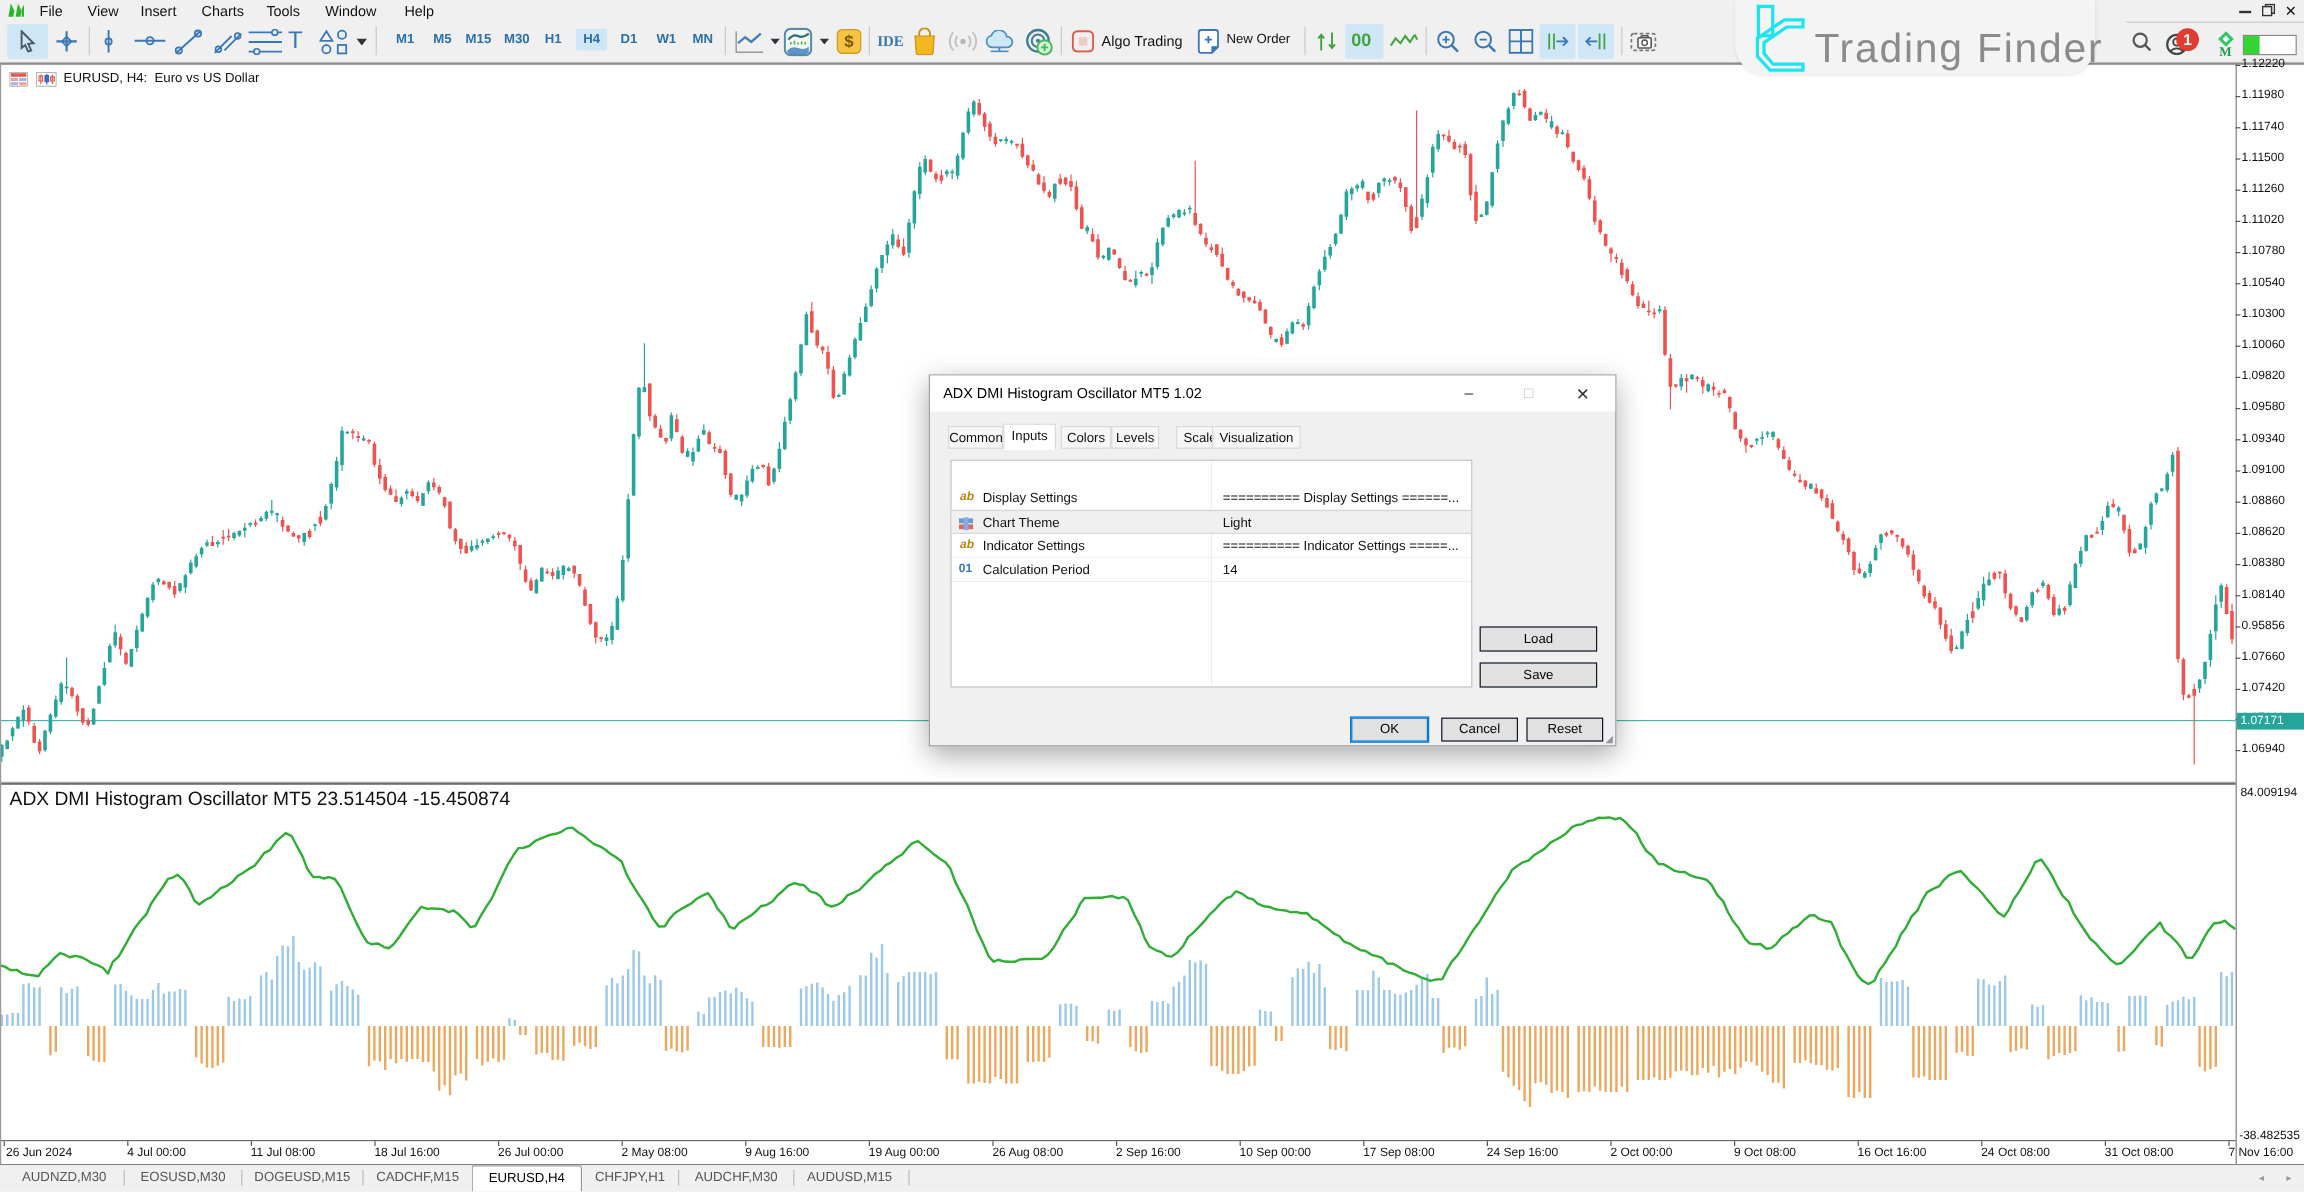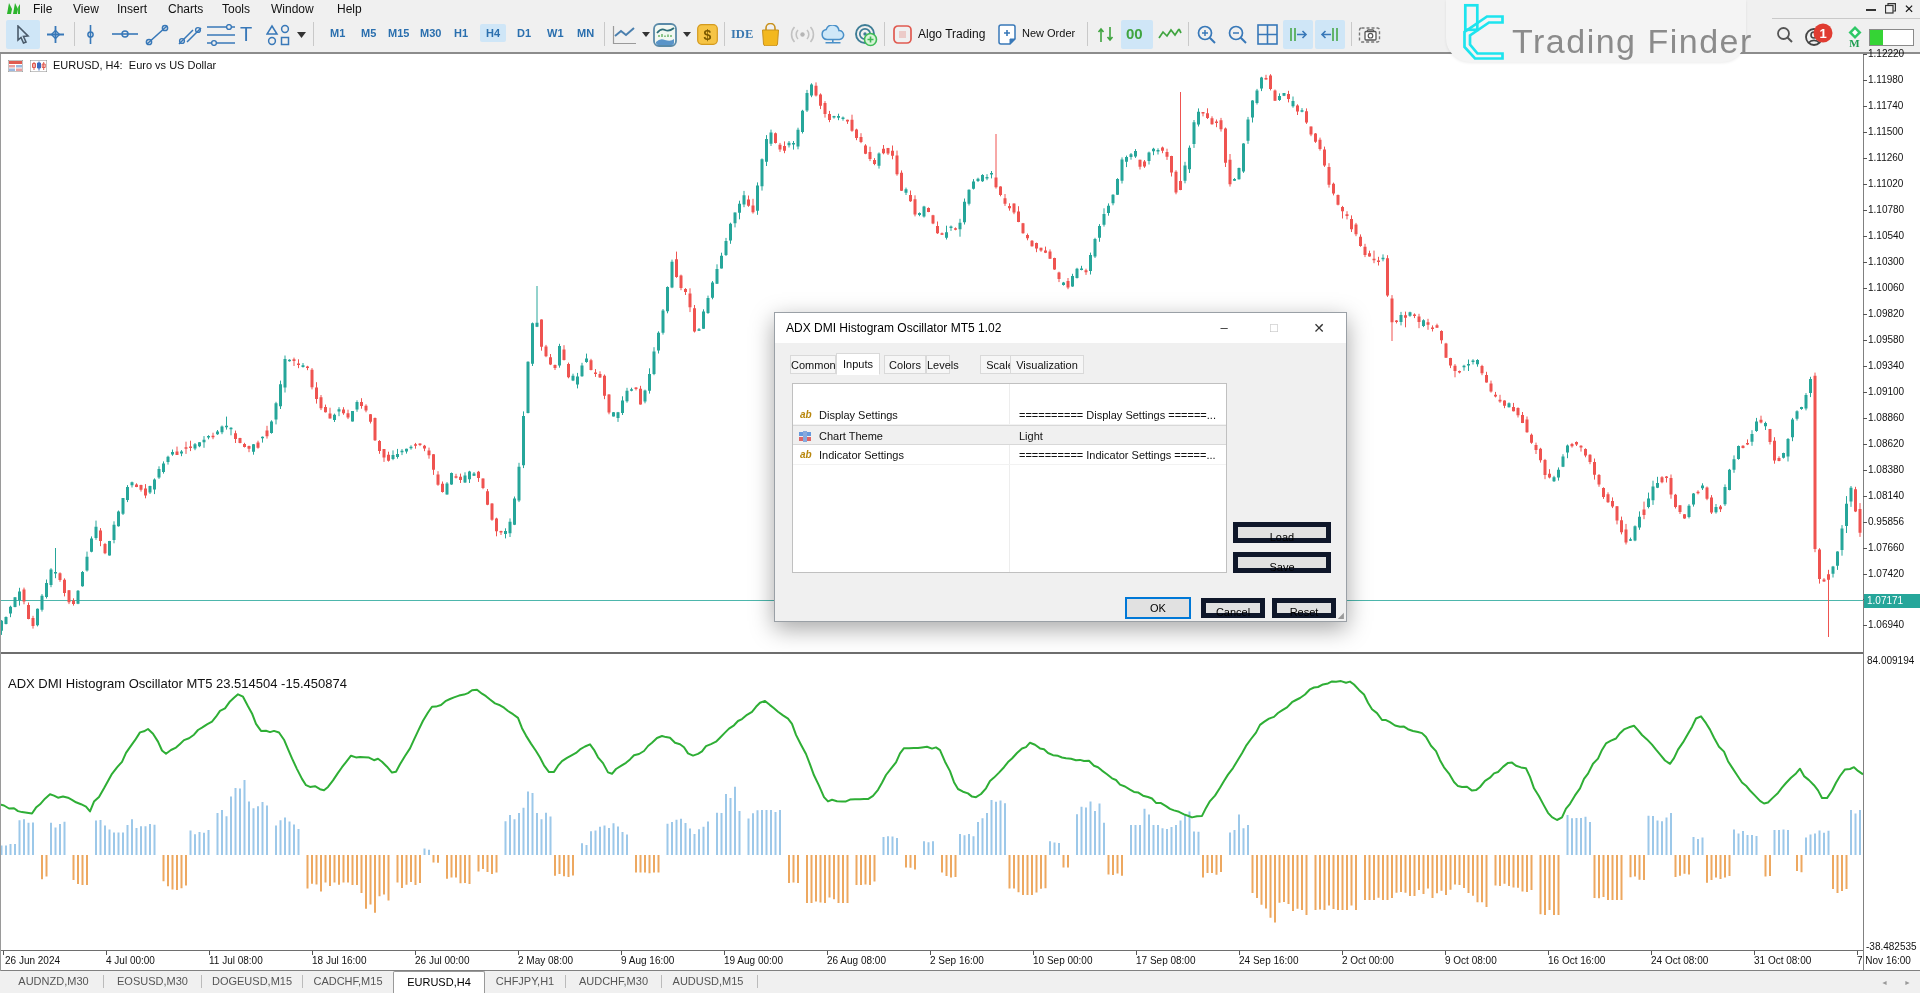--- a/index.html
+++ b/index.html
@@ -18,21 +18,21 @@
 .dlg { position:absolute; left:774px; top:312px; width:573px; height:310px; background:#f0f0f0; border:1px solid #9aa0a6; box-shadow:0 7px 22px rgba(0,0,0,.35); }
 .dlg-title { position:absolute; left:0; top:0; width:100%; height:30px; background:#fff; }
 .dlg-title span { position:absolute; left:11px; top:8px; font-size:12px; color:#000; }
 .dwb { position:absolute; top:0px; width:32px; height:30px; text-align:center; line-height:30px; font-size:13px; color:#333; }
 .tab { position:absolute; height:19px; font-size:11px; color:#111; background:#f6f6f6; border:1px solid #d9d9d9; text-align:center; line-height:18px; }
 .tab.on { background:#fff; border-bottom-color:#fff; height:22px; line-height:21px; z-index:2; }
 .grid { position:absolute; left:17px; top:70px; width:435px; height:190px; background:#fff; border:1px solid #c0c0c0; font-size:11px; color:#111; }
 .gr { position:absolute; left:0; width:100%; height:20px; line-height:20px; border-bottom:1px solid #f2f2f2; }
 .gr .c2 { position:absolute; left:226px; }
 .colsep { position:absolute; left:216px; top:0; width:1px; height:100%; background:#ededed; }
-.btn { position:absolute; background:#e1e1e1; border:5px solid #0f172a; font-size:11px; text-align:center; color:#000; }
+.btn { position:absolute; background:#e1e1e1; border:1px solid #0f172a; font-size:11px; text-align:center; color:#000; }
 </style></head>
 <body>
 
 <svg class="abs" style="left:5px;top:2px" width="16" height="13" viewBox="0 0 16 13">
   <path d="M2 12 L4 1 L7 7 L6 12 Z" fill="#2db52d"></path>
   <path d="M8 12 L10 1 L13 7 L12 12 Z" fill="#2db52d"></path>
   <path d="M13.2 5 L15 2 L15 12 L13 12 Z" fill="#2db52d"></path>
 </svg>
 <span class="mi" style="left:33px">File</span>
 <span class="mi" style="left:73px">View</span>
@@ -217,21 +217,21 @@
   <path d="M9 1.5 V10.5 M7.5 3 h3 v5 h-3 Z" stroke="#3a6abf" stroke-width="1" fill="#3a6abf"></path>
   <path d="M13.7 2 V10 M12.2 4 h3 v3.5 h-3 Z" stroke="#e05a50" stroke-width="1" fill="#fff"></path>
 </svg>
 <div class="abs" style="left:53px;top:59px;font-size:11px;color:#111">EURUSD, H4:&nbsp; Euro vs US Dollar</div>
 
 <svg class="abs" style="left:0;top:654px" width="1863" height="296" viewBox="0 654 1863 296">
   <path d="M1.5 855V845.6 M6.0 855V845.4 M10.5 855V843.9 M15.0 855V844.0 M19.5 855V820.2 M24.0 855V819.3 M28.5 855V822.7 M33.0 855V822.5 M51.0 855V822.8 M55.5 855V827.4 M60.0 855V824.0 M64.5 855V821.8 M96.0 855V820.4 M100.5 855V820.1 M105.0 855V825.6 M109.5 855V829.5 M114.0 855V832.5 M118.5 855V832.5 M123.0 855V832.5 M127.5 855V825.0 M132.0 855V819.2 M136.5 855V827.9 M141.0 855V826.2 M145.5 855V826.2 M150.0 855V824.1 M154.5 855V824.7 M190.5 855V830.6 M195.0 855V834.2 M199.5 855V832.0 M204.0 855V832.8 M208.5 855V829.9 M217.5 855V813.0 M222.0 855V810.0 M226.5 855V816.3 M231.0 855V796.6 M235.5 855V788.0 M240.0 855V788.6 M244.5 855V780.0 M249.0 855V801.6 M253.5 855V808.2 M258.0 855V806.2 M262.5 855V801.9 M267.0 855V805.4 M276.0 855V825.4 M280.5 855V820.2 M285.0 855V817.4 M289.5 855V821.6 M294.0 855V824.5 M298.5 855V828.9 M424.5 855V848.5 M429.0 855V849.7 M505.5 855V821.2 M510.0 855V815.1 M514.5 855V819.3 M519.0 855V813.0 M523.5 855V807.7 M528.0 855V791.6 M532.5 855V793.0 M537.0 855V812.9 M541.5 855V819.3 M546.0 855V812.8 M550.5 855V816.5 M582.0 855V843.2 M586.5 855V845.0 M591.0 855V831.3 M595.5 855V830.6 M600.0 855V826.7 M604.5 855V825.4 M609.0 855V827.9 M613.5 855V823.2 M618.0 855V826.5 M622.5 855V831.9 M627.0 855V834.5 M667.5 855V823.8 M672.0 855V821.9 M676.5 855V819.7 M681.0 855V818.7 M685.5 855V822.9 M690.0 855V828.4 M694.5 855V834.0 M699.0 855V829.2 M703.5 855V826.8 M708.0 855V821.4 M717.0 855V812.7 M721.5 855V813.0 M726.0 855V793.9 M730.5 855V797.9 M735.0 855V786.7 M739.5 855V810.9 M748.5 855V818.4 M753.0 855V813.3 M757.5 855V810.3 M762.0 855V810.0 M766.5 855V810.0 M771.0 855V810.0 M775.5 855V811.9 M780.0 855V810.0 M883.5 855V836.9 M888.0 855V836.3 M892.5 855V836.4 M897.0 855V838.1 M924.0 855V841.2 M928.5 855V842.2 M933.0 855V841.3 M960.0 855V834.0 M964.5 855V835.2 M969.0 855V834.1 M973.5 855V836.2 M978.0 855V822.0 M982.5 855V818.2 M987.0 855V812.9 M991.5 855V800.0 M996.0 855V801.8 M1000.5 855V800.5 M1005.0 855V803.3 M1050.0 855V841.2 M1054.5 855V842.6 M1059.0 855V843.0 M1077.0 855V814.3 M1081.5 855V806.8 M1086.0 855V807.6 M1090.5 855V801.5 M1095.0 855V810.9 M1099.5 855V803.4 M1104.0 855V822.7 M1131.0 855V825.0 M1135.5 855V825.0 M1140.0 855V825.0 M1144.5 855V808.8 M1149.0 855V814.5 M1153.5 855V825.0 M1158.0 855V825.0 M1162.5 855V828.2 M1167.0 855V828.9 M1171.5 855V827.1 M1176.0 855V825.0 M1180.5 855V820.6 M1185.0 855V814.2 M1189.5 855V811.6 M1194.0 855V831.5 M1198.5 855V831.7 M1230.0 855V832.5 M1234.5 855V830.0 M1239.0 855V814.6 M1243.5 855V828.3 M1248.0 855V825.1 M1567.5 855V815.0 M1572.0 855V818.3 M1576.5 855V817.9 M1581.0 855V817.9 M1585.5 855V816.7 M1590.0 855V822.0 M1648.5 855V815.7 M1653.0 855V816.0 M1657.5 855V820.4 M1662.0 855V821.2 M1666.5 855V817.5 M1671.0 855V813.0 M1693.5 855V837.0 M1698.0 855V838.9 M1702.5 855V837.5 M1734.0 855V829.4 M1738.5 855V833.6 M1743.0 855V831.1 M1747.5 855V835.1 M1752.0 855V835.0 M1756.5 855V836.0 M1774.5 855V830.0 M1779.0 855V830.0 M1783.5 855V829.6 M1788.0 855V830.0 M1806.0 855V837.5 M1810.5 855V834.5 M1815.0 855V833.6 M1819.5 855V830.6 M1824.0 855V832.8 M1828.5 855V830.8 M1851.0 855V810.0 M1855.5 855V813.6 M1860.0 855V810.0" stroke="#9cc8e9" stroke-width="2" fill="none"></path>
 <path d="M42.0 855V879.3 M46.5 855V876.5 M73.5 855V880.1 M78.0 855V884.0 M82.5 855V885.0 M87.0 855V885.0 M163.5 855V881.3 M168.0 855V886.2 M172.5 855V889.5 M177.0 855V890.0 M181.5 855V888.2 M186.0 855V885.5 M307.5 855V888.6 M312.0 855V883.7 M316.5 855V884.6 M321.0 855V891.6 M325.5 855V882.5 M330.0 855V886.1 M334.5 855V882.5 M339.0 855V884.7 M343.5 855V882.5 M348.0 855V882.5 M352.5 855V885.0 M357.0 855V885.0 M361.5 855V892.9 M366.0 855V908.8 M370.5 855V904.6 M375.0 855V912.7 M379.5 855V896.3 M384.0 855V894.5 M388.5 855V900.5 M397.5 855V882.4 M402.0 855V887.9 M406.5 855V884.7 M411.0 855V882.0 M415.5 855V885.1 M420.0 855V883.1 M433.5 855V862.5 M438.0 855V862.8 M447.0 855V878.8 M451.5 855V877.5 M456.0 855V877.5 M460.5 855V883.3 M465.0 855V883.1 M469.5 855V884.0 M478.5 855V871.5 M483.0 855V869.0 M487.5 855V871.9 M492.0 855V874.1 M496.5 855V872.4 M555.0 855V875.7 M559.5 855V874.0 M564.0 855V876.2 M568.5 855V876.9 M573.0 855V875.5 M636.0 855V872.5 M640.5 855V872.5 M645.0 855V872.5 M649.5 855V873.2 M654.0 855V872.5 M658.5 855V872.5 M789.0 855V883.0 M793.5 855V882.4 M798.0 855V883.0 M807.0 855V903.0 M811.5 855V903.0 M816.0 855V901.4 M820.5 855V902.5 M825.0 855V903.0 M829.5 855V897.4 M834.0 855V899.2 M838.5 855V903.0 M843.0 855V903.0 M847.5 855V903.0 M856.5 855V885.0 M861.0 855V885.0 M865.5 855V884.5 M870.0 855V885.0 M874.5 855V881.5 M906.0 855V867.4 M910.5 855V867.8 M915.0 855V869.6 M942.0 855V872.6 M946.5 855V876.0 M951.0 855V877.4 M955.5 855V876.9 M1009.5 855V888.5 M1014.0 855V888.5 M1018.5 855V892.2 M1023.0 855V895.0 M1027.5 855V895.0 M1032.0 855V895.0 M1036.5 855V892.5 M1041.0 855V888.8 M1045.5 855V888.2 M1063.5 855V867.6 M1068.0 855V867.6 M1108.5 855V874.4 M1113.0 855V875.0 M1117.5 855V873.4 M1122.0 855V875.8 M1203.0 855V877.6 M1207.5 855V873.1 M1212.0 855V872.9 M1216.5 855V874.8 M1221.0 855V871.9 M1252.5 855V893.1 M1257.0 855V898.0 M1261.5 855V904.8 M1266.0 855V908.6 M1270.5 855V917.7 M1275.0 855V922.4 M1279.5 855V902.7 M1284.0 855V901.9 M1288.5 855V904.0 M1293.0 855V910.9 M1297.5 855V908.8 M1302.0 855V910.0 M1306.5 855V915.0 M1315.5 855V910.0 M1320.0 855V909.4 M1324.5 855V910.0 M1329.0 855V905.5 M1333.5 855V908.9 M1338.0 855V910.0 M1342.5 855V910.0 M1347.0 855V910.0 M1351.5 855V905.6 M1356.0 855V910.0 M1365.0 855V900.0 M1369.5 855V900.0 M1374.0 855V900.0 M1378.5 855V897.7 M1383.0 855V900.0 M1387.5 855V900.0 M1392.0 855V898.1 M1396.5 855V892.8 M1401.0 855V892.1 M1405.5 855V892.7 M1410.0 855V896.1 M1414.5 855V895.9 M1419.0 855V890.0 M1423.5 855V893.9 M1428.0 855V888.4 M1432.5 855V898.0 M1437.0 855V893.2 M1441.5 855V890.8 M1446.0 855V895.0 M1450.5 855V889.8 M1455.0 855V884.6 M1459.5 855V884.9 M1464.0 855V888.1 M1468.5 855V893.1 M1473.0 855V895.8 M1477.5 855V902.3 M1482.0 855V902.2 M1486.5 855V907.0 M1495.5 855V885.6 M1500.0 855V885.9 M1504.5 855V883.7 M1509.0 855V886.1 M1513.5 855V887.6 M1518.0 855V887.8 M1522.5 855V891.5 M1527.0 855V892.1 M1531.5 855V890.1 M1540.5 855V914.3 M1545.0 855V915.0 M1549.5 855V910.1 M1554.0 855V915.0 M1558.5 855V915.0 M1594.5 855V898.0 M1599.0 855V898.2 M1603.5 855V897.0 M1608.0 855V900.0 M1612.5 855V900.0 M1617.0 855V899.9 M1621.5 855V900.0 M1630.5 855V877.2 M1635.0 855V876.6 M1639.5 855V879.8 M1644.0 855V880.0 M1675.5 855V876.9 M1680.0 855V875.7 M1684.5 855V873.8 M1689.0 855V874.6 M1707.0 855V882.7 M1711.5 855V879.9 M1716.0 855V877.4 M1720.5 855V879.1 M1725.0 855V877.5 M1729.5 855V876.1 M1765.5 855V876.4 M1770.0 855V876.0 M1797.0 855V871.1 M1801.5 855V872.3 M1833.0 855V888.9 M1837.5 855V893.0 M1842.0 855V891.0 M1846.5 855V889.1" stroke="#eda860" stroke-width="2" fill="none"></path>
   <polyline points="0,804.5 4,805.5 9,808.5 14,808.2 18,811.1 22,812.1 27,812.7 32,813.5 36,807.6 40,804.3 45,798.7 50,794.3 54,795.6 58,797.7 63,796.5 68,797.7 72,799.8 76,802.3 81,804.2 86,806.7 90,811.4 94,801.6 99,797.0 104,788.3 108,780.9 112,773.8 117,767.3 122,761.8 126,752.9 130,747.1 135,740.2 140,732.4 144,731.3 148,729.0 153,733.7 158,741.6 162,750.5 166,753.7 171,750.0 176,747.6 180,743.9 184,740.1 189,738.3 194,734.7 198,730.0 202,727.7 207,724.3 212,721.6 216,716.7 220,710.9 225,708.4 230,701.4 234,697.8 238,694.3 243,696.7 248,706.2 252,713.4 256,723.9 261,730.9 266,730.8 270,732.1 274,730.9 279,732.5 284,739.7 288,749.2 292,758.4 297,769.1 302,778.9 306,785.2 310,786.9 315,786.2 320,789.2 324,790.2 328,786.9 333,780.4 338,772.9 342,767.2 346,762.1 351,755.7 356,757.4 360,757.0 364,757.3 369,757.6 374,760.2 378,758.7 382,761.7 387,766.7 392,772.6 396,771.8 400,764.3 405,756.0 410,748.4 414,739.6 418,731.1 423,720.7 428,712.5 432,706.8 436,706.6 441,705.0 446,700.8 450,699.0 454,697.4 459,695.6 464,694.6 468,693.1 472,690.3 477,689.7 482,693.7 486,696.2 490,699.5 495,703.4 500,705.3 504,707.7 508,711.0 513,714.2 518,717.9 522,728.2 526,735.6 531,743.6 536,751.0 540,757.5 544,765.3 549,772.1 554,771.9 558,765.7 562,761.2 567,757.9 572,755.1 576,752.9 580,749.4 585,746.5 590,744.3 594,749.8 598,757.3 603,763.1 608,772.4 612,773.8 616,769.0 621,765.9 626,762.8 630,759.4 634,755.2 639,754.0 644,751.0 648,746.0 652,742.7 657,738.0 662,736.0 666,737.1 670,737.7 675,742.8 680,744.2 684,747.2 688,753.4 693,755.6 698,753.9 702,751.4 706,746.2 711,744.1 716,741.7 720,737.7 724,733.6 729,728.6 734,725.3 738,721.0 742,719.1 747,714.8 752,711.8 756,706.8 760,702.8 765,700.9 770,705.1 774,708.3 778,711.7 783,715.4 788,718.7 792,723.8 796,734.9 801,744.7 806,754.0 810,764.3 814,775.3 819,785.6 824,797.1 828,801.4 832,799.8 837,801.3 842,801.5 846,801.4 850,799.6 855,799.2 860,799.2 864,799.1 868,799.1 873,795.8 878,789.8 882,782.8 886,775.0 891,768.7 896,762.3 900,753.3 904,748.2 909,748.3 914,748.1 918,748.1 922,747.4 927,746.7 932,748.6 936,747.4 940,750.1 945,761.7 950,771.1 954,782.2 958,789.0 963,791.7 968,793.4 972,796.6 976,797.2 981,794.0 986,788.3 990,780.9 994,777.6 999,772.6 1004,767.2 1008,762.1 1012,758.5 1017,753.0 1022,748.5 1026,747.1 1030,742.7 1035,744.7 1040,748.4 1044,749.3 1048,753.0 1053,755.2 1058,755.8 1062,757.5 1066,758.2 1071,758.7 1076,760.3 1080,759.9 1084,761.0 1089,760.8 1094,765.7 1098,767.2 1102,770.6 1107,774.2 1112,778.3 1116,780.0 1120,784.6 1125,786.5 1130,789.7 1134,791.9 1138,792.4 1143,795.7 1148,797.0 1152,798.5 1156,802.9 1161,803.1 1166,806.1 1170,808.9 1174,810.4 1179,811.8 1184,814.4 1188,815.8 1192,817.4 1197,816.2 1202,815.9 1206,807.9 1210,801.1 1215,795.6 1220,787.8 1224,781.0 1228,774.6 1233,768.1 1238,759.7 1242,753.2 1246,745.9 1251,739.0 1256,732.6 1260,724.9 1264,721.9 1269,718.6 1274,716.9 1278,713.0 1282,710.4 1287,707.4 1292,702.2 1296,700.0 1300,698.0 1305,694.5 1310,689.3 1314,687.5 1318,687.0 1323,684.4 1328,683.4 1332,681.4 1336,681.7 1341,681.1 1346,682.7 1350,681.6 1354,684.5 1359,689.9 1364,694.5 1368,702.8 1372,709.2 1377,713.1 1382,720.0 1386,720.1 1390,722.2 1395,725.5 1400,726.8 1404,726.6 1408,729.2 1413,731.0 1418,732.0 1422,733.1 1426,737.0 1431,745.7 1436,751.1 1440,760.2 1444,767.3 1449,773.6 1454,782.0 1458,786.1 1462,786.9 1467,786.7 1472,790.6 1476,790.1 1480,787.0 1485,780.8 1490,777.7 1494,773.4 1498,772.0 1503,766.9 1508,762.9 1512,762.6 1516,765.8 1521,767.4 1526,768.3 1530,776.9 1534,788.3 1539,796.2 1544,805.6 1548,812.8 1552,817.2 1557,820.0 1562,817.3 1566,808.7 1570,803.8 1575,795.4 1580,788.4 1584,778.8 1588,773.6 1593,763.7 1598,758.6 1602,749.9 1606,743.4 1611,740.7 1616,738.5 1620,733.2 1624,729.4 1629,727.3 1634,725.8 1638,730.1 1642,735.0 1647,739.4 1652,744.6 1656,749.7 1660,754.4 1665,760.5 1670,763.8 1674,758.2 1678,749.6 1683,742.4 1688,733.8 1692,726.9 1696,718.5 1701,716.3 1706,723.2 1710,729.6 1714,737.8 1719,746.7 1724,751.6 1728,761.2 1732,767.4 1737,775.0 1742,782.5 1746,785.7 1750,790.5 1755,795.6 1760,800.9 1764,803.5 1768,802.5 1773,797.6 1778,792.9 1782,787.7 1786,783.0 1791,777.7 1796,773.4 1800,768.7 1804,776.1 1809,780.1 1814,785.2 1818,790.4 1822,798.0 1827,798.1 1832,790.8 1836,782.8 1840,776.0 1845,769.4 1850,769.0 1854,767.2 1858,770.9 1863,774.3" fill="none" stroke="#2eae35" stroke-width="2" stroke-linejoin="round"></polyline>
 </svg>
-<div class="abs" style="left:8px;top:676px;font-size:13px;color:#111">ADX DMI Histogram Oscillator MT5 23.514504 -15.450874</div>
+<div class="abs" style="left:8px;top:658px;font-size:16px;color:#111">ADX DMI Histogram Oscillator MT5 23.514504 -15.450874</div>
 
 <div class="abs" style="left:1863px;top:54px;width:1px;height:917px;background:#808080"></div>
 <div class="pl" style="top:48px">1.12220</div>
 <div class="pl" style="top:74px">1.11980</div>
 <div class="pl" style="top:100px">1.11740</div>
 <div class="pl" style="top:126px">1.11500</div>
 <div class="pl" style="top:152px">1.11260</div>
 <div class="pl" style="top:178px">1.11020</div>
 <div class="pl" style="top:204px">1.10780</div>
 <div class="pl" style="top:230px">1.10540</div>
@@ -358,21 +358,21 @@
 <div class="dlg">
   <div class="dlg-title">
       <span>ADX DMI Histogram Oscillator MT5 1.02</span>
     <div class="dwb" style="right:106px">–</div>
     <div class="dwb" style="right:56px;color:#bbb">□</div>
     <div class="dwb" style="right:11px;font-size:14px">✕</div>
   </div>
   <div class="tab" style="left:15px;top:42px;width:46px">Common</div>
     <div class="tab on" style="left:61px;top:40px;width:44px">Inputs</div>
     <div class="tab" style="left:109px;top:42px;width:42px">Colors</div>
-    <div class="tab" style="left:151px;top:42px;width:24px">Levels</div>
+    <div class="tab" style="left:151px;top:42px;width:40px">Levels</div>
     <div class="tab" style="left:205px;top:42px;width:40px">Scale</div>
     <div class="tab" style="left:235px;top:42px;width:74px">Visualization</div>
   <div class="grid">
     <div class="colsep"></div>
 
       <div class="gr" style="top:21px">
         <span style="position:absolute;left:7px;color:#b8860b;font-style:italic;font-weight:bold;font-size:10px">ab</span>
         <span style="position:absolute;left:26px">Display Settings</span>
         <span class="c2">========== Display Settings ======...</span>
       </div>
@@ -383,20 +383,25 @@
           <rect x="4" y="0" width="4" height="11" fill="#88aadd"></rect>
         </svg>
         <span style="position:absolute;left:26px">Chart Theme</span>
         <span class="c2">Light</span>
       </div>
       <div class="gr" style="top:61px">
         <span style="position:absolute;left:7px;color:#b8860b;font-style:italic;font-weight:bold;font-size:10px">ab</span>
         <span style="position:absolute;left:26px">Indicator Settings</span>
         <span class="c2">========== Indicator Settings =====...</span>
       </div>
+      <div class="gr" style="top:81px;border-bottom:1px solid #ededed">
+        <span style="position:absolute;left:6px;color:#3a7abf;font-weight:bold;font-size:10px">01</span>
+        <span style="position:absolute;left:26px">Calculation Period</span>
+        <span class="c2">14</span>
+      </div>
 
   </div>
   <div class="btn" style="left:458px;top:209px;width:98px;height:21px;line-height:20px">Load</div>
   <div class="btn" style="left:458px;top:239px;width:98px;height:21px;line-height:20px">Save</div>
   <div class="btn" style="left:351px;top:285px;width:64px;height:20px;line-height:19px;border:1px solid #0078d7;outline:1px solid #0078d7">OK</div>
   <div class="btn" style="left:426px;top:285px;width:64px;height:20px;line-height:19px">Cancel</div>
   <div class="btn" style="left:497px;top:285px;width:64px;height:20px;line-height:19px">Reset</div>
   <div class="abs" style="right:2px;bottom:1px;font-size:8px;color:#999">◢</div>
 </div>
 

